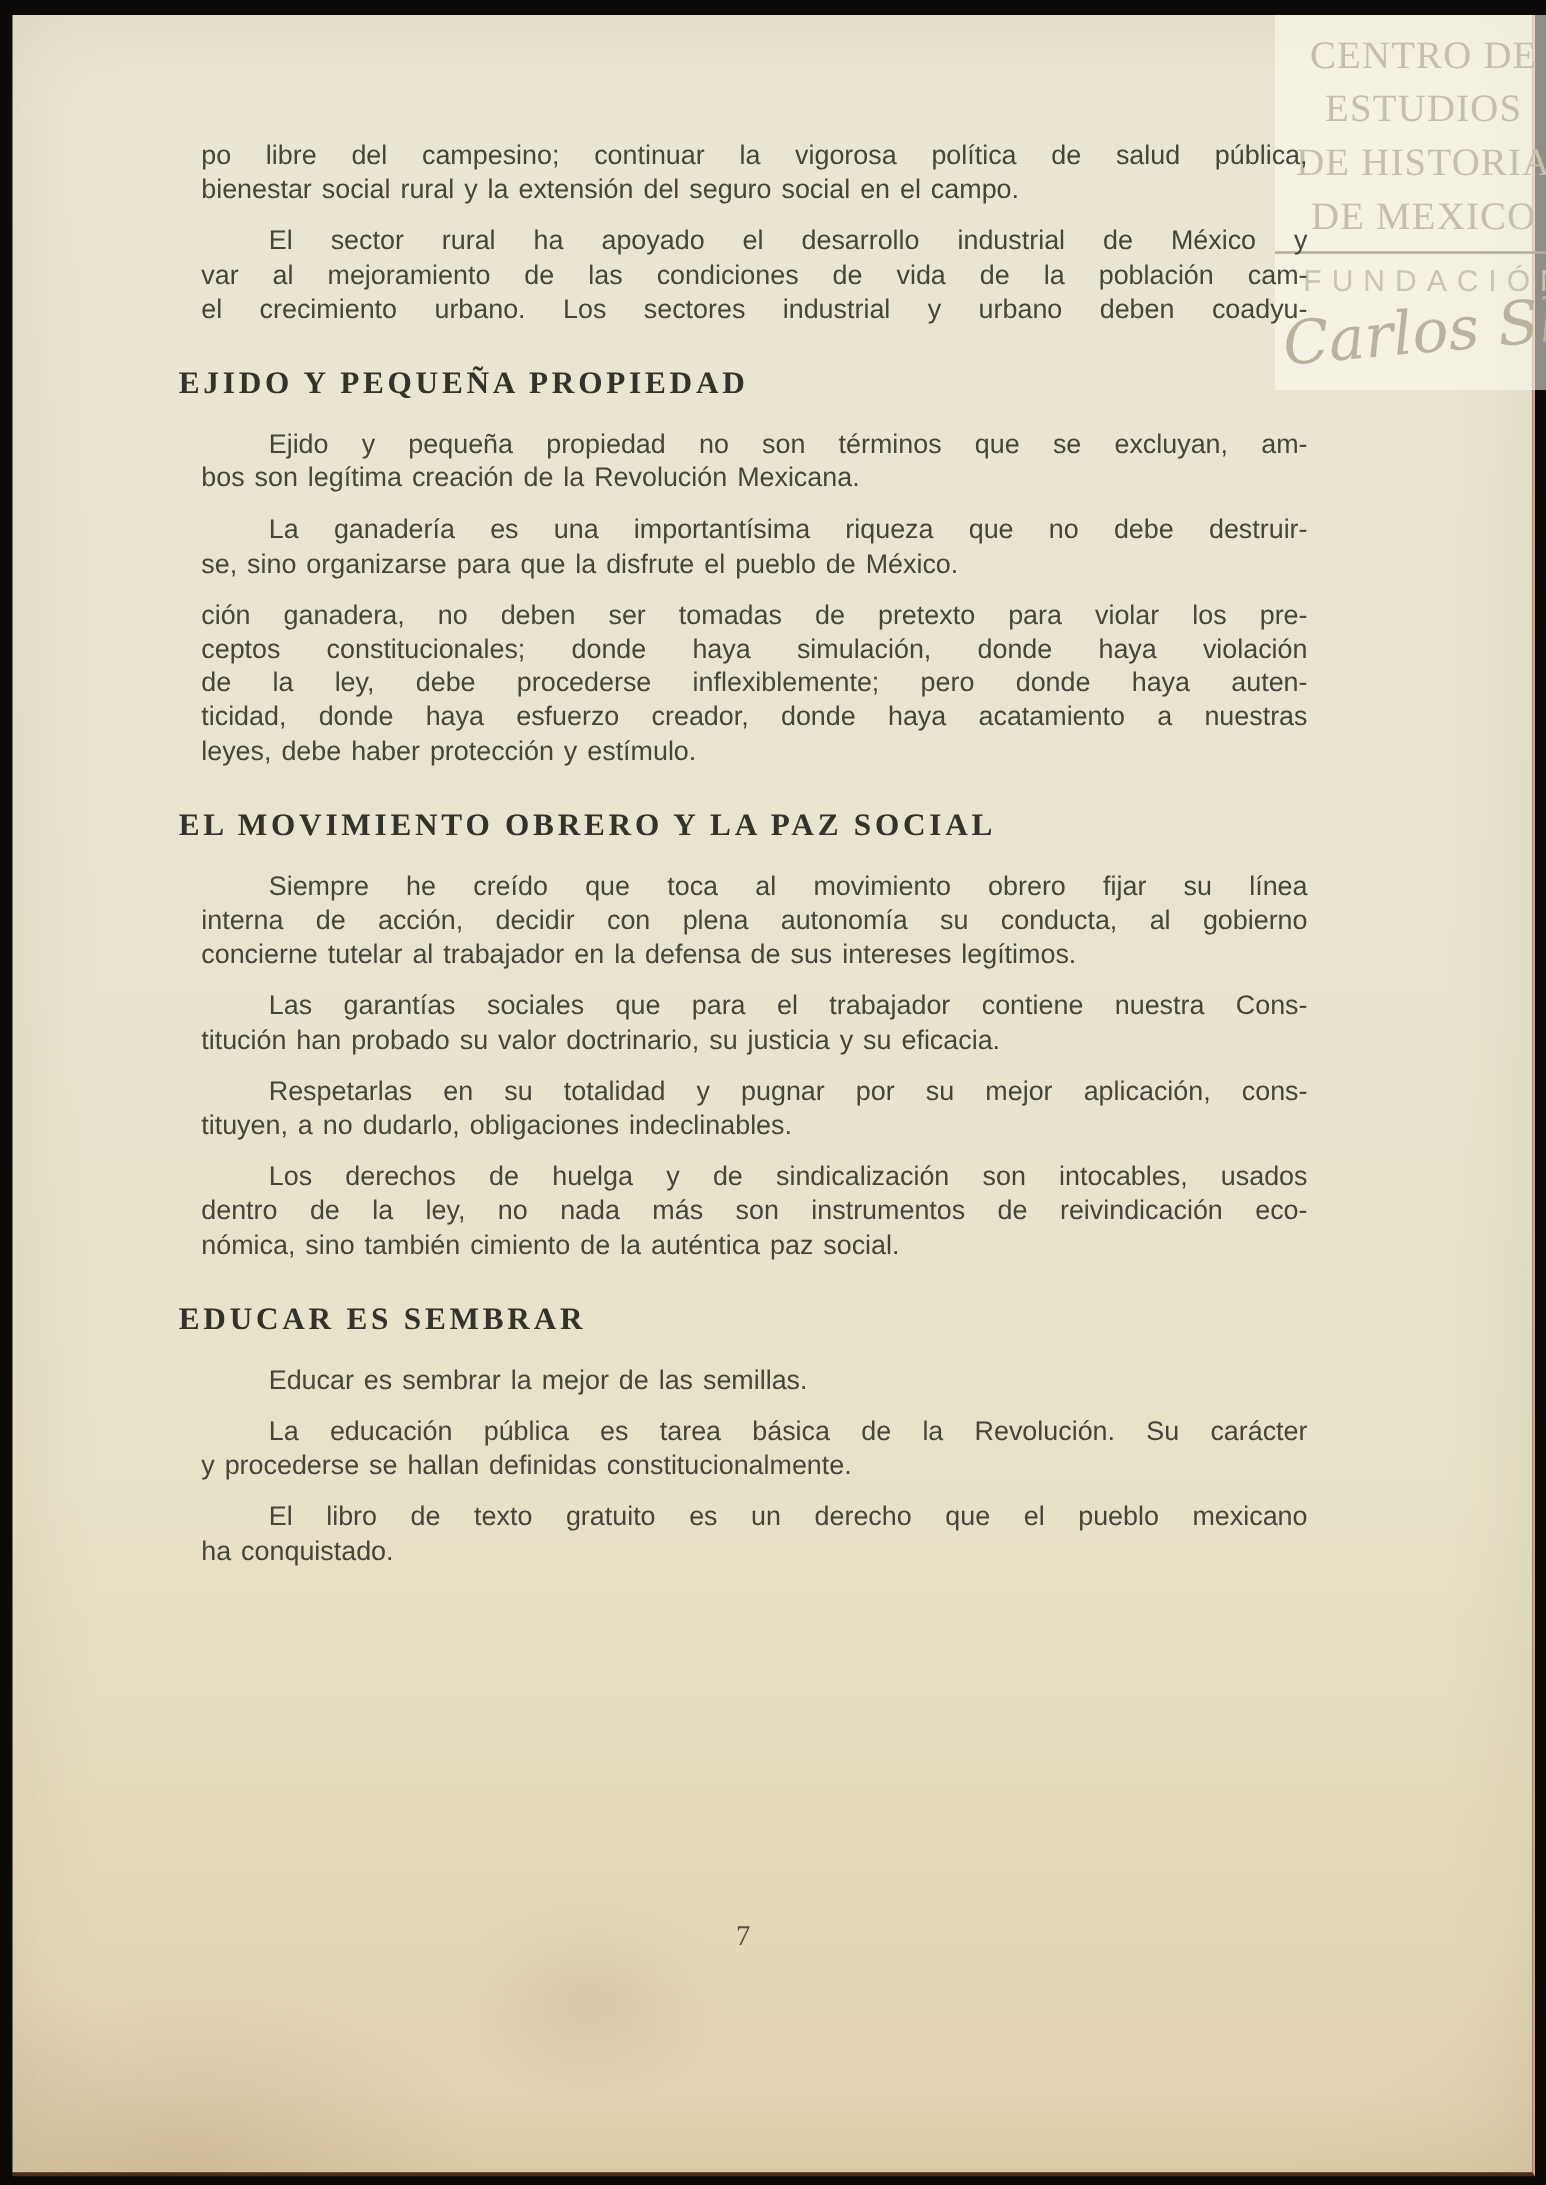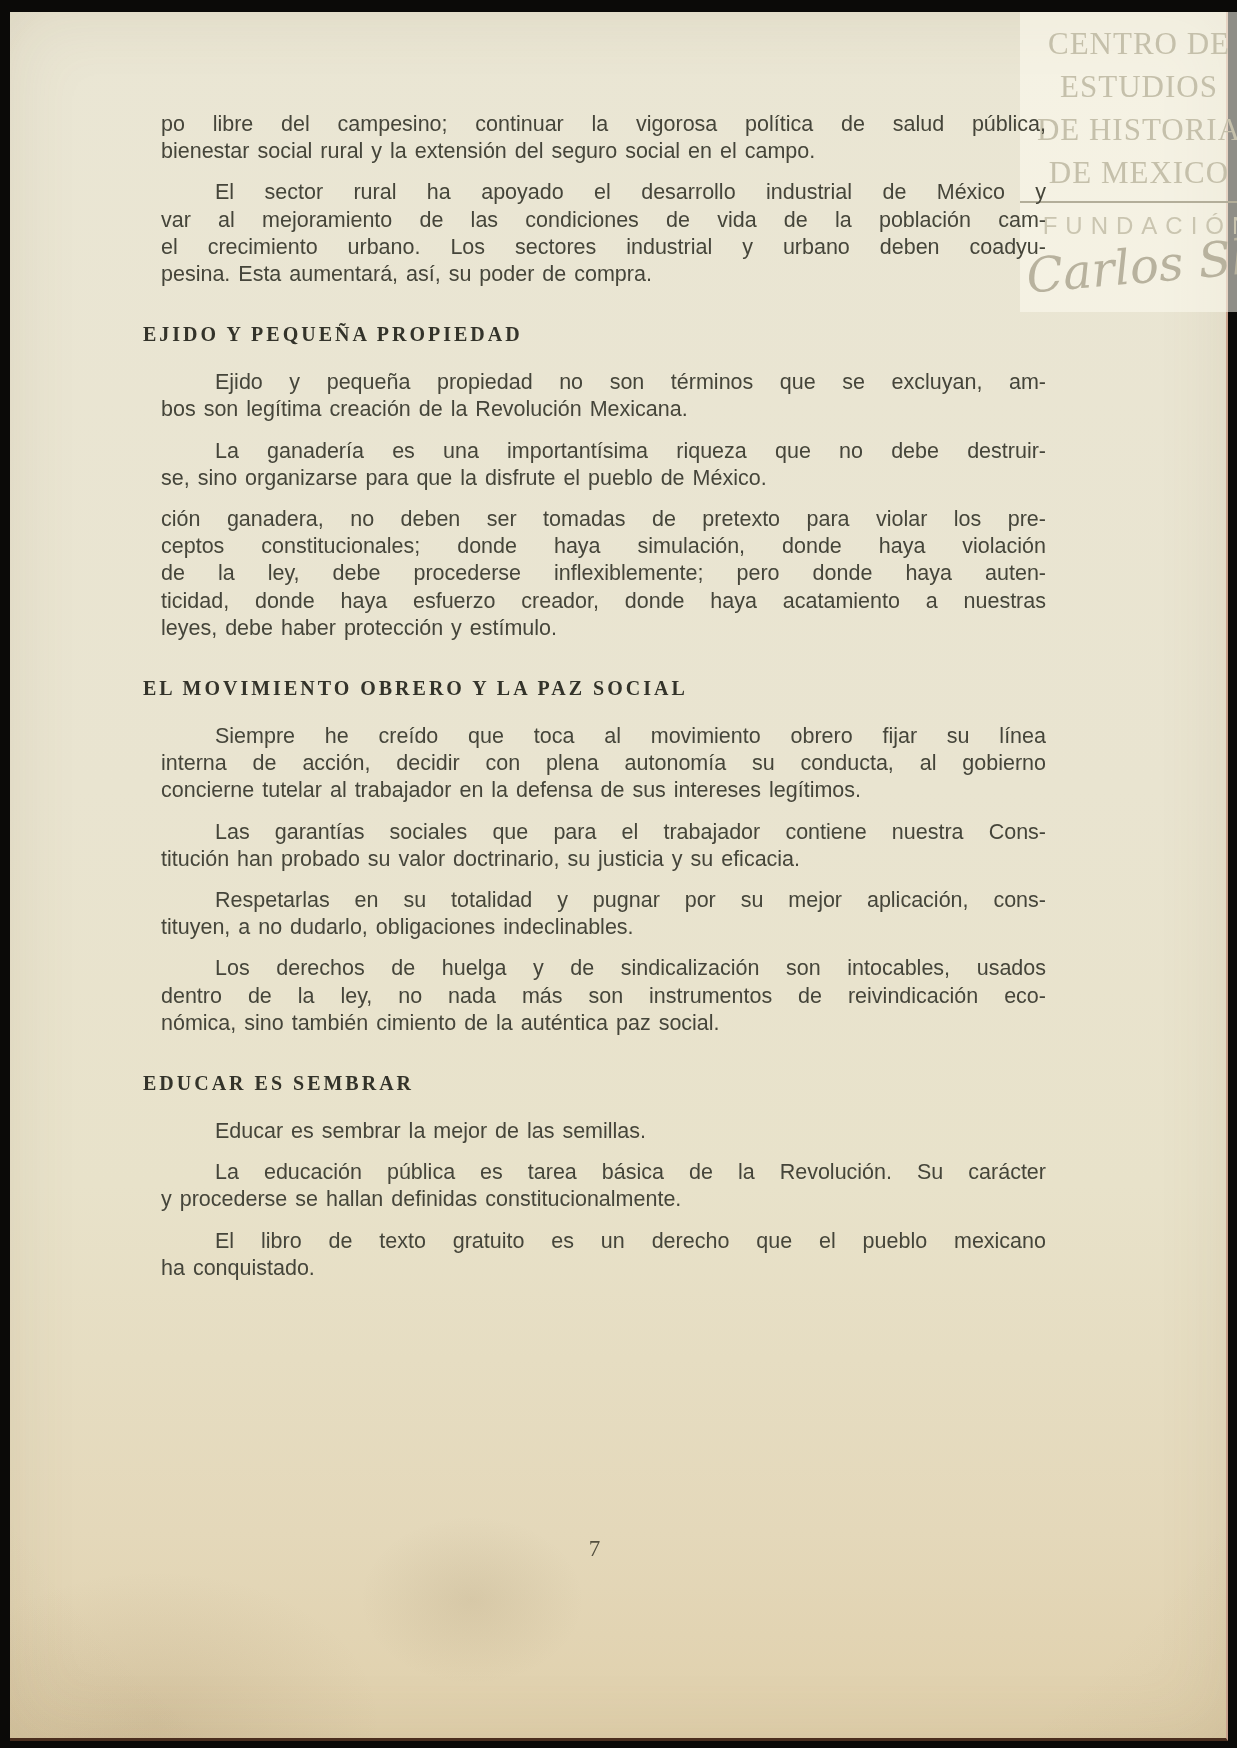--- a/index.html
+++ b/index.html
@@ -87,21 +87,21 @@
     margin-left: 18px;
   }
   .line.just { text-align: justify; text-align-last: justify; }
   .line.indent { text-indent: 54px; }
   .para { margin: 14px 0 0 0; }
   .para:first-child { margin-top: 0; }
   .h {
     margin: 32px 0 21px 0;
     font-family: "Liberation Serif", serif;
     font-weight: bold;
-    font-size: 20px;
+    font-size: 25px;
     line-height: 28px;
     letter-spacing: 3px;
     color: #33332a;
   }
 
   
   .page-number {
     position: absolute;
     left: 133px; top: 1524px;
     width: 903px;
@@ -129,21 +129,20 @@
 
   <div class="text-column" id="text-column">
       <div class="para">
         <div class="line just">po libre del campesino; continuar la vigorosa política de salud pública,</div>
         <div class="line">bienestar social rural y la extensión del seguro social en el campo.</div>
       </div>
       <div class="para">
         <div class="line just indent">El sector rural ha apoyado el desarrollo industrial de México y</div>
         <div class="line just">var al mejoramiento de las condiciones de vida de la población cam-</div>
         <div class="line just">el crecimiento urbano. Los sectores industrial y urbano deben coadyu-</div>
-        <div class="line">pesina. Esta aumentará, así, su poder de compra.</div>
       </div>
       <div class="h">EJIDO Y PEQUEÑA PROPIEDAD</div>
       <div class="para">
         <div class="line just indent">Ejido y pequeña propiedad no son términos que se excluyan, am-</div>
         <div class="line">bos son legítima creación de la Revolución Mexicana.</div>
       </div>
       <div class="para">
         <div class="line just indent">La ganadería es una importantísima riqueza que no debe destruir-</div>
         <div class="line">se, sino organizarse para que la disfrute el pueblo de México.</div>
       </div>

